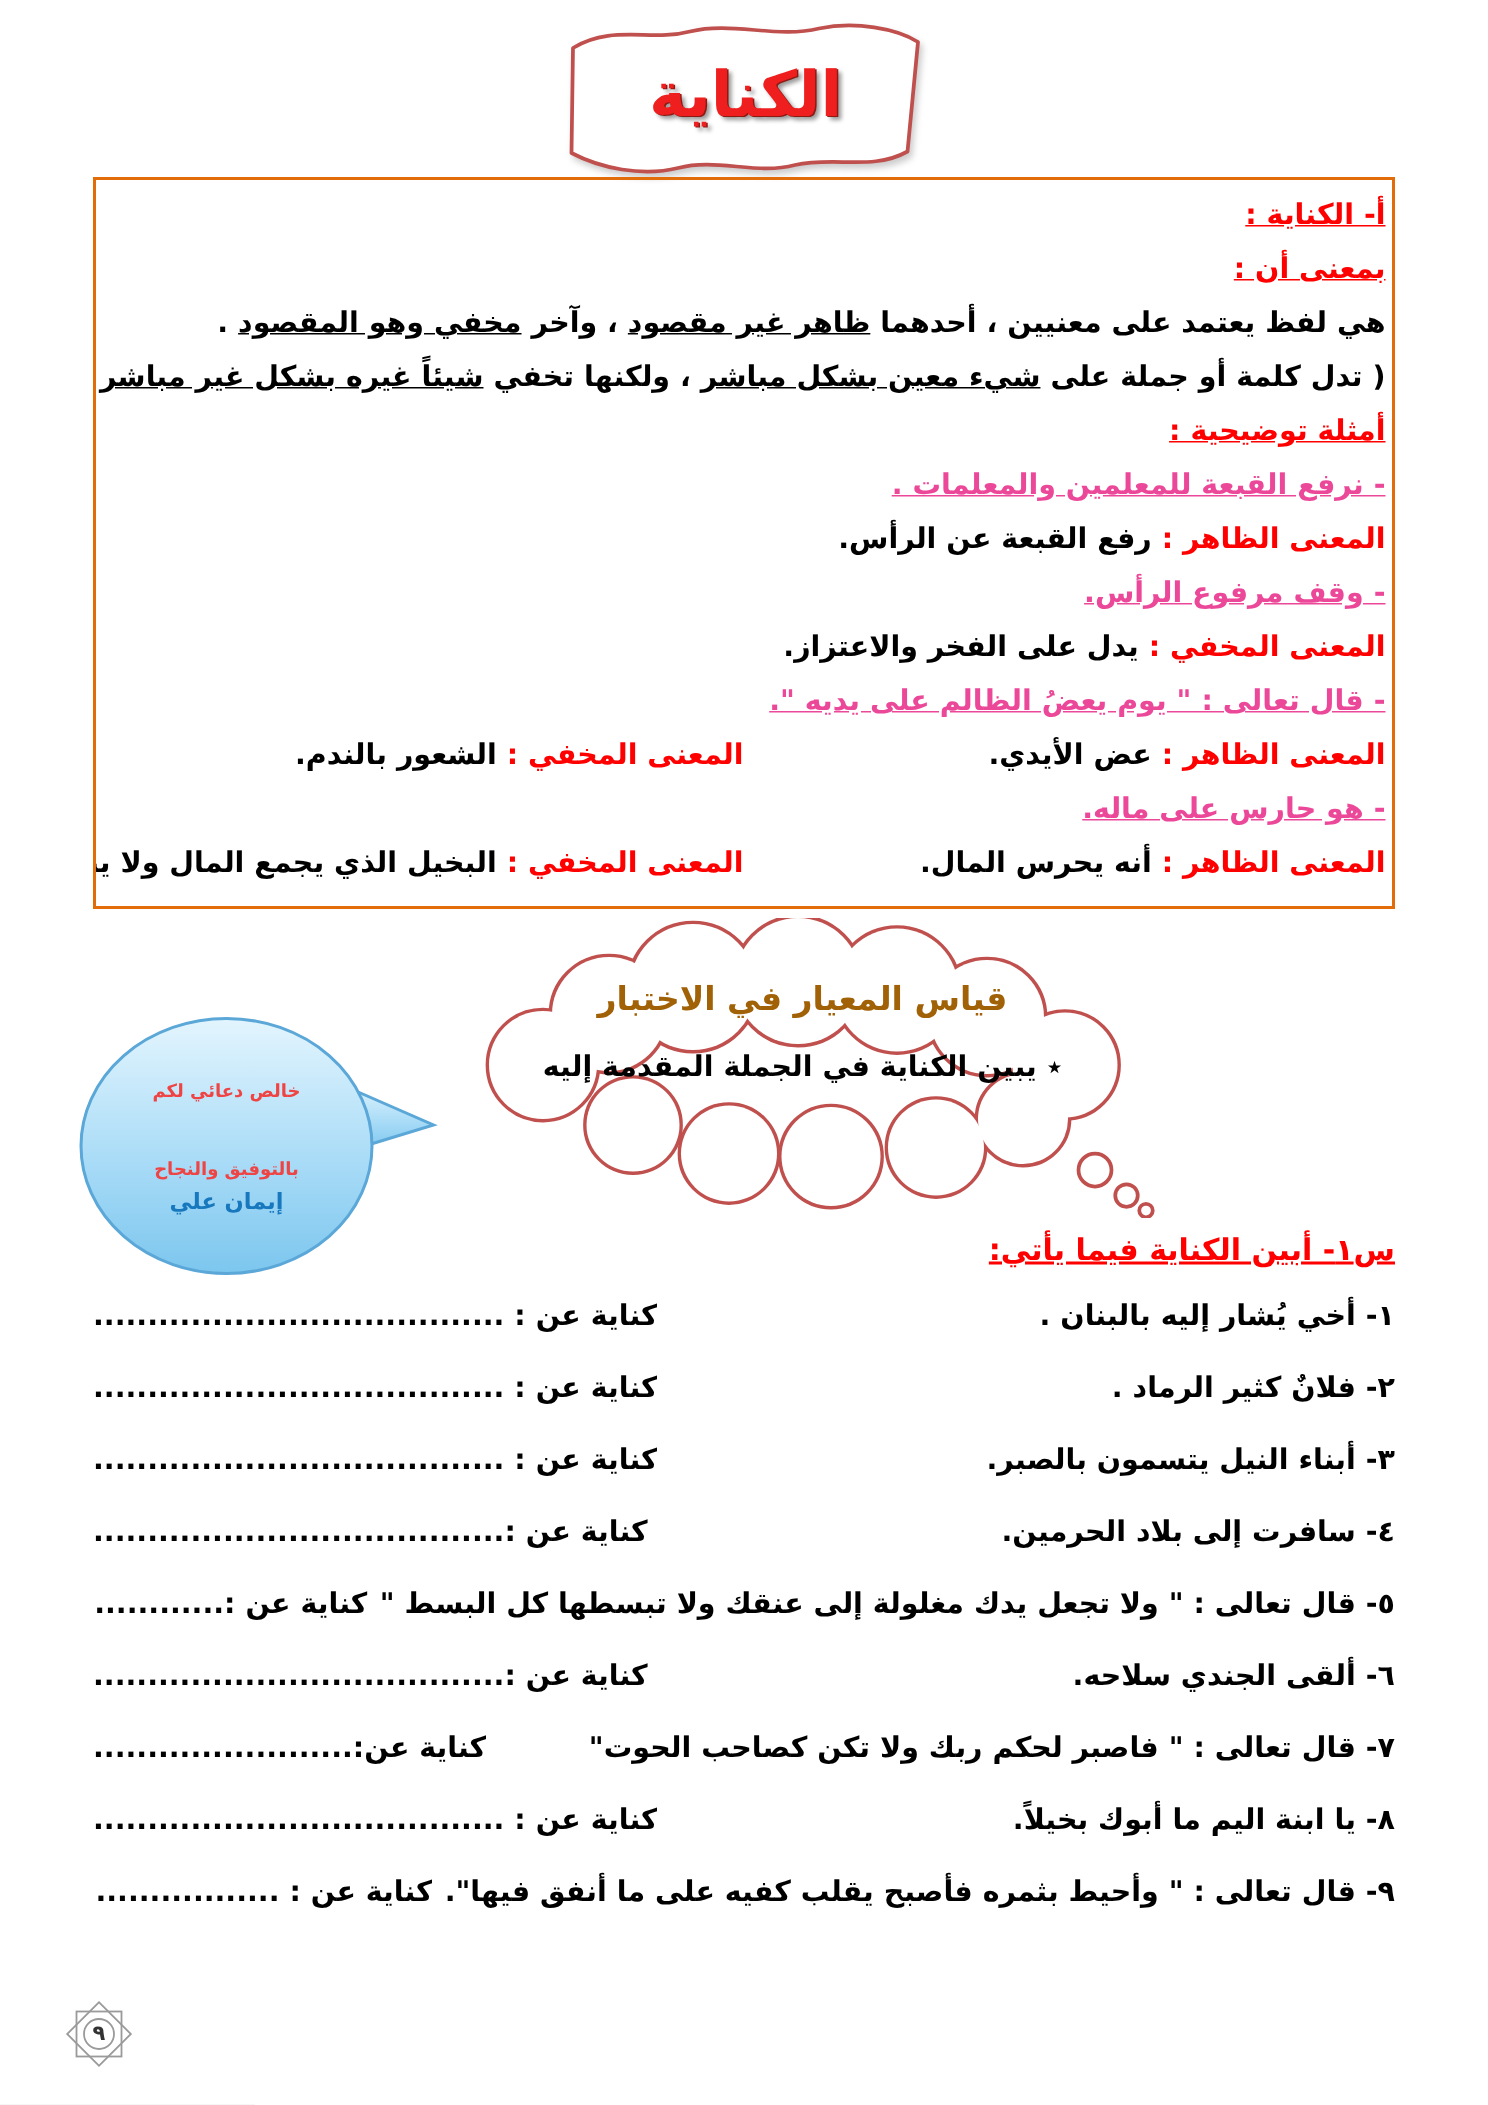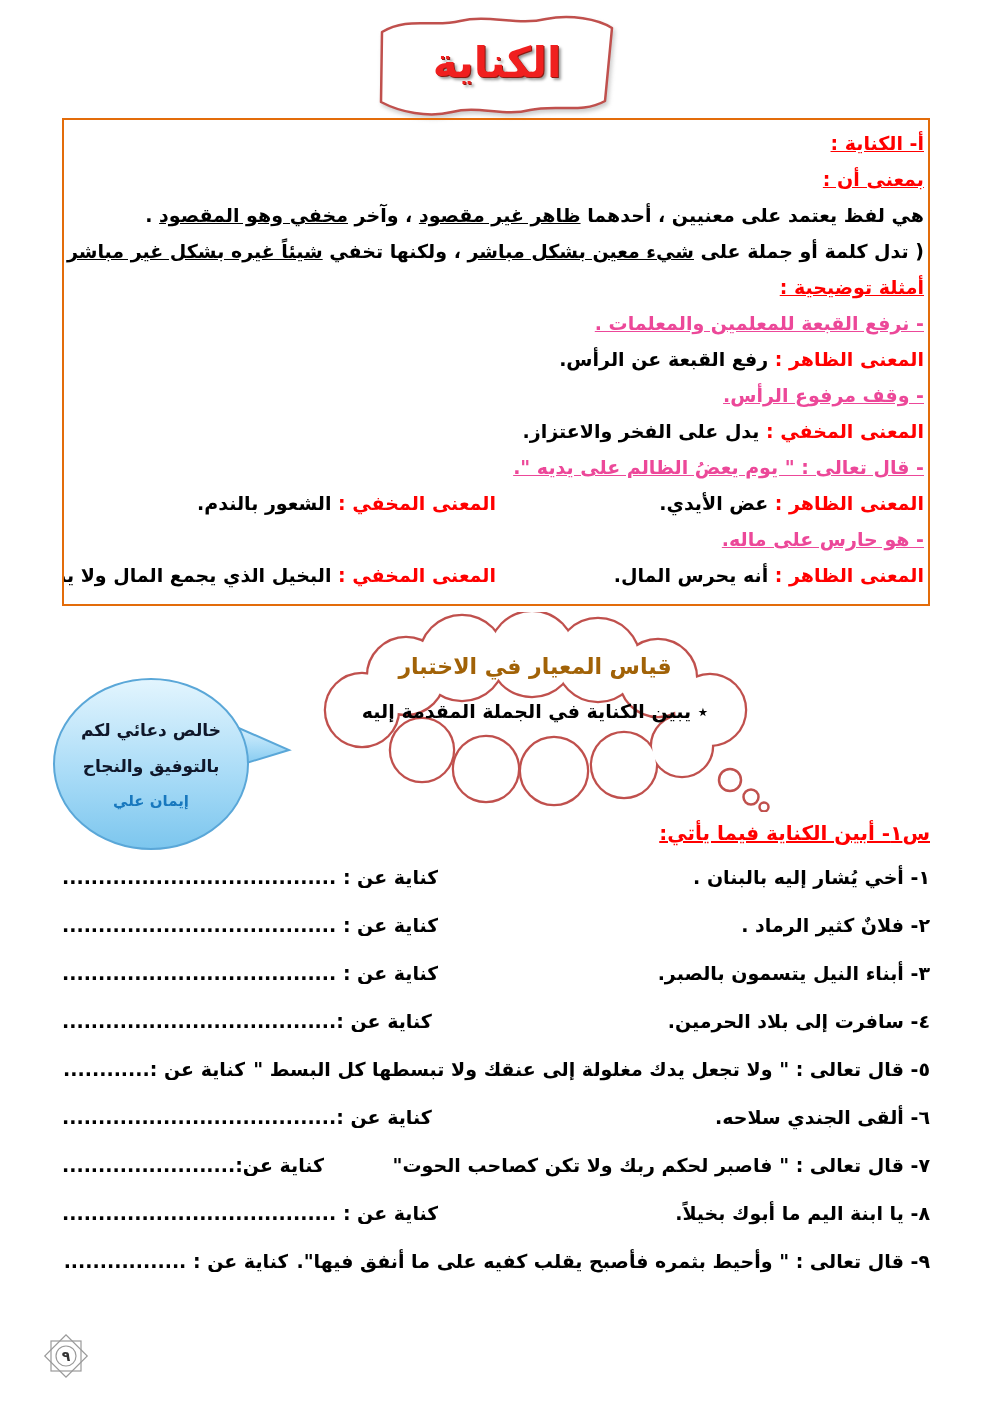--- a/index.html
+++ b/index.html
@@ -44,21 +44,21 @@
   .cloud-body {
     position:absolute; top:88px; left:0; width:100%; text-align:center;
     color:#000; font-weight:bold; font-size:19px;
   }
 
   
   .bubble { position:absolute; left:50px; top:676px; width:242px; height:176px; }
   .bubble svg { position:absolute; inset:0; }
   .bubble-line {
     position:absolute; left:0; width:202px; text-align:center;
-    color:#0f172a; font-weight:bold; font-size:17px;
+    color:#ef4444; font-weight:bold; font-size:12px;
   }
   .bubble-sig { color:#1878be; font-size:15px; }
 
   
   .q-section { position:absolute; top:816px; right:62px; left:62px; }
   .q-heading {
     font-size:20px; font-weight:bold; color:#FF0000; text-decoration:underline;
     line-height:34px; margin-bottom:16px;
   }
   .q-row {
@@ -166,21 +166,21 @@
         <linearGradient id="bubbleGrad" x1="0" y1="0" x2="0" y2="1">
           <stop offset="0" stop-color="#e3f5fe"></stop>
           <stop offset="0.55" stop-color="#aadcf7"></stop>
           <stop offset="1" stop-color="#7cc6ee"></stop>
         </linearGradient>
       </defs>
       <path d="M 175,46 L 239,74 L 180,92 Z" fill="url(#bubbleGrad)" stroke="#5aa7d8" stroke-width="2"></path>
       <ellipse cx="101" cy="88" rx="97" ry="85" fill="url(#bubbleGrad)" stroke="#5aa7d8" stroke-width="2"></ellipse>
     </svg>
     <div class="bubble-line" style="top:44px;">خالص دعائي لكم</div>
-    <div class="bubble-line" style="top:80px;">بالتوفيق والنجاح</div>
+    <div class="bubble-line" style="top:96px;">بالتوفيق والنجاح</div>
     <div class="bubble-line bubble-sig" style="top:116px;">إيمان علي</div>
   </div>
 
   <div class="q-section">
     <div class="q-heading">س١- أبين الكناية فيما يأتي:</div>
 
     <div class="q-row">
       <span class="q-text">١- أخي يُشار إليه بالبنان .</span>
       <span class="q-answer">كناية عن : ......................................</span>
     </div>

